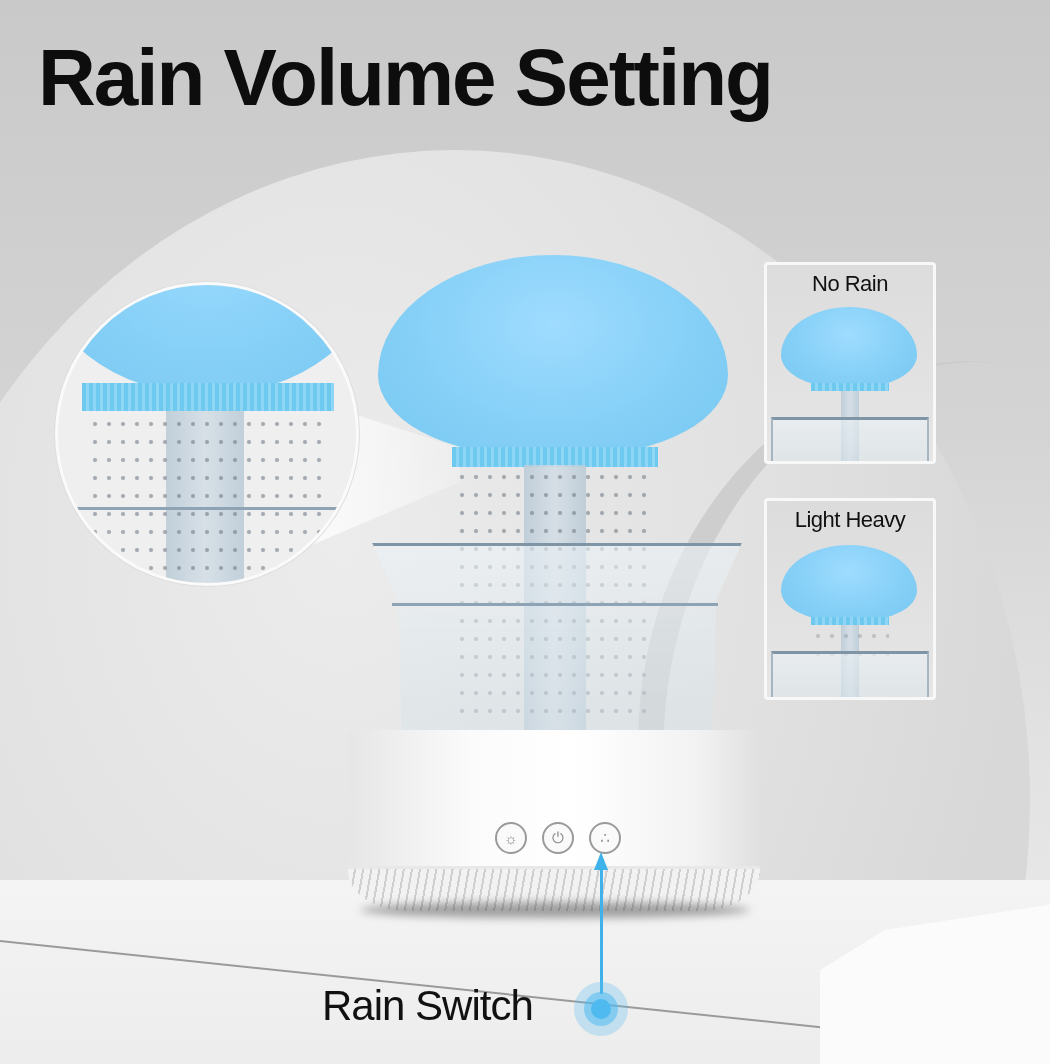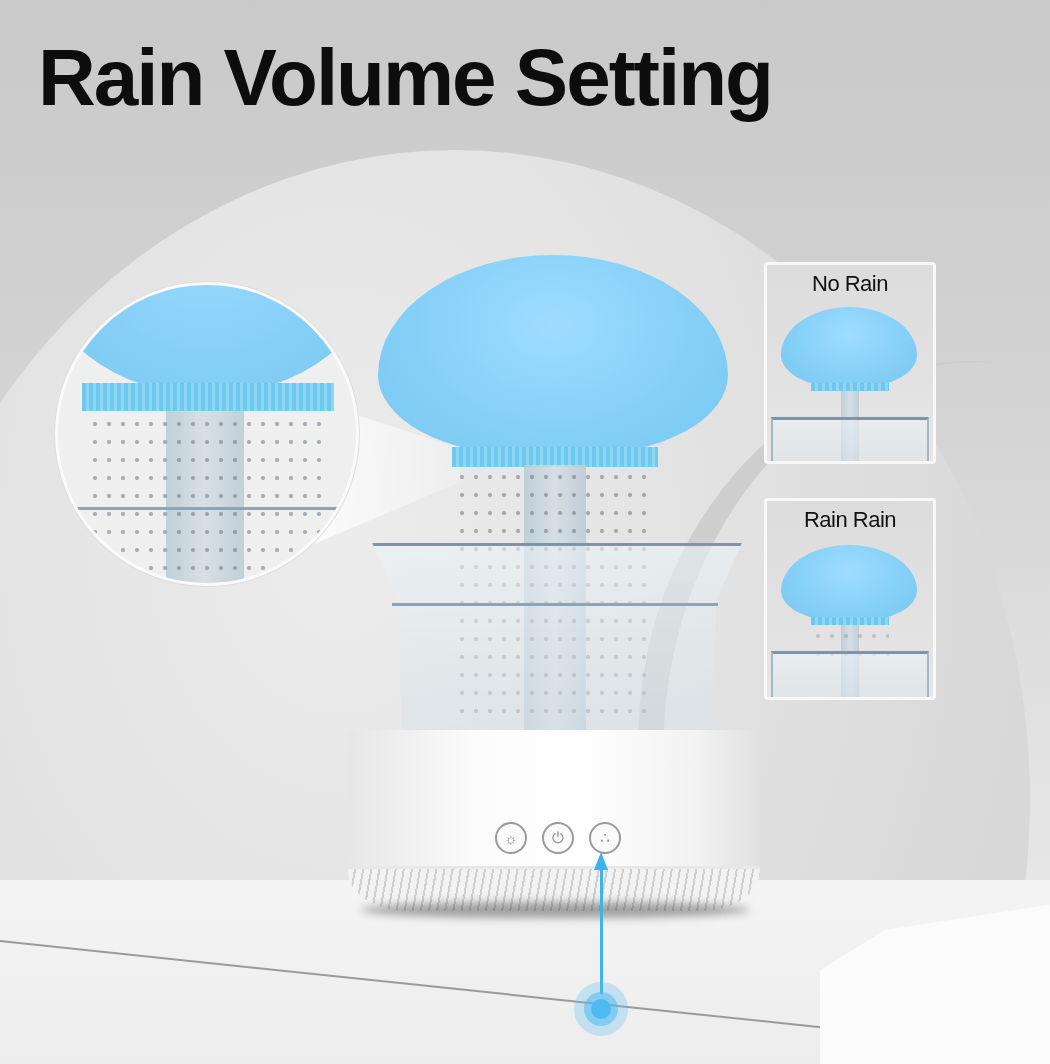--- a/index.html
+++ b/index.html
@@ -103,31 +103,32 @@
   </div>
   <div class="btn" style="left:589px;">
     <span>∴</span>
   </div>
 
   <div class="arrow-head"></div>
   <div class="arrow-line"></div>
   <div class="dot-outer"></div>
   <div class="dot-mid"></div>
   <div class="dot-inner"></div>
+  <p class="switch-label">Rain Switch</p>
 
   <div class="card" style="top:262px;height:196px;">
     <div class="card-label">No Rain</div>
     <div class="cloud" style="left:14px;top:42px;width:136px;height:80px;"></div>
     <div class="fringe" style="left:44px;top:118px;width:78px;height:8px;"></div>
     <div class="stem" style="left:74px;top:126px;width:18px;height:70px;"></div>
     <div class="glass" style="left:4px;top:152px;width:154px;height:46px;"></div>
   </div>
 
   <div class="card" style="top:498px;height:196px;">
-    <div class="card-label">Rain Rain</div>
+    <div class="card-label">Light Heavy</div>
     <div class="cloud" style="left:14px;top:44px;width:136px;height:76px;"></div>
     <div class="fringe" style="left:44px;top:116px;width:78px;height:8px;"></div>
     <div class="stem" style="left:74px;top:124px;width:18px;height:72px;"></div>
     <div class="drops" style="left:44px;top:126px;width:78px;height:36px;opacity:.45;"></div>
     <div class="glass" style="left:4px;top:150px;width:154px;height:48px;"></div>
   </div>
 
 </div>
 
 </body></html>

